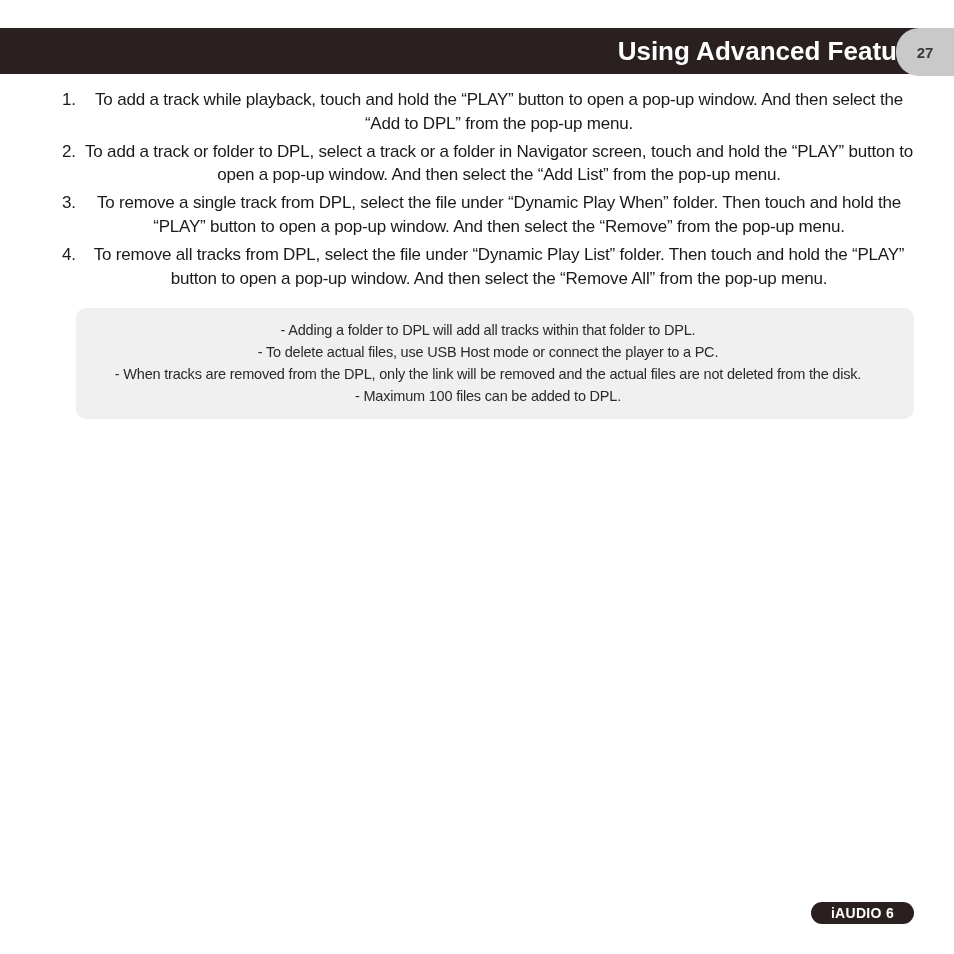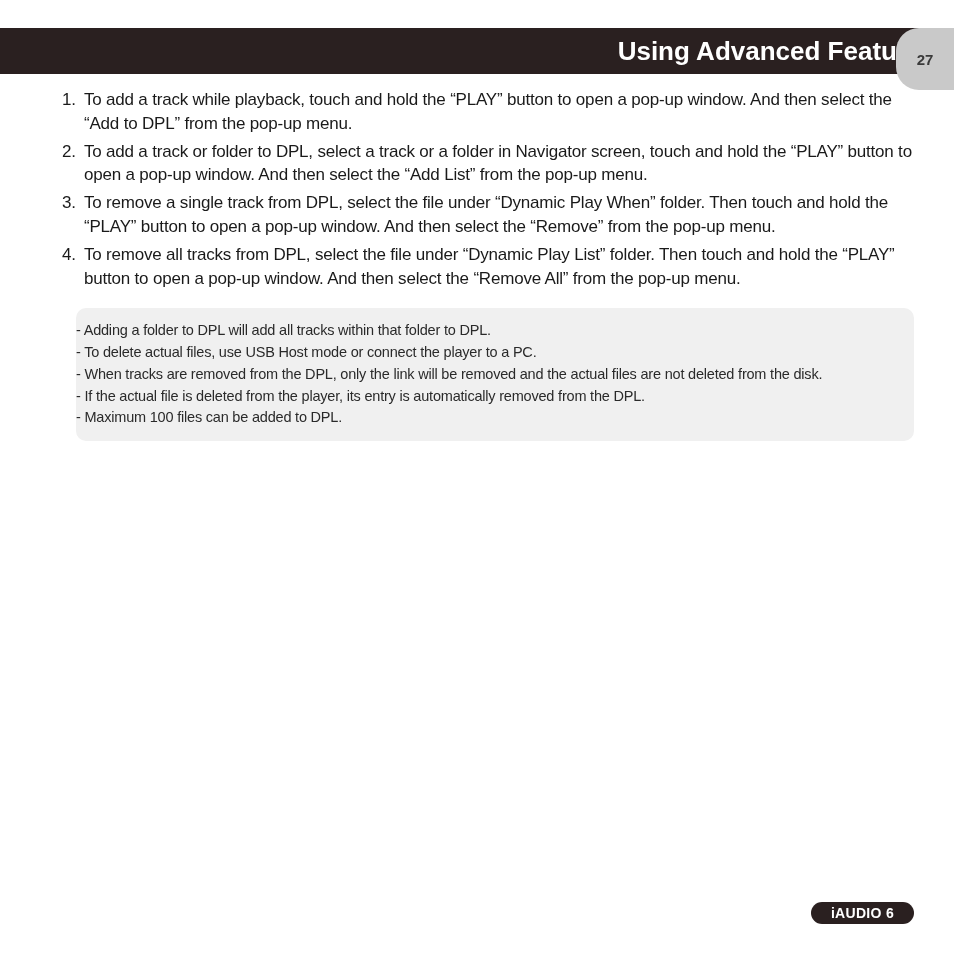--- a/index.html
+++ b/index.html
@@ -30,38 +30,39 @@
       color: #ffffff;
       font-size: 26px;
       font-weight: bold;
       margin-right: 18px;
     }
     .page-number-badge {
       position: absolute;
       top: 28px;
       right: 0;
       width: 58px;
-      height: 62px;
+      height: 48px;
       background: #c9c9c9;
       border-top-left-radius: 23px;
       border-bottom-left-radius: 23px;
       display: flex;
       align-items: center;
       justify-content: center;
     }
     .page-number {
       color: #3a3a3a;
       font-size: 15px;
       font-weight: bold;
     }
     .content {
       position: absolute;
       top: 88px;
       left: 62px;
       right: 40px;
+      text-align: center;
     }
     .ordered-list {
       list-style: none;
       counter-reset: item;
     }
     .ordered-list li {
       counter-increment: item;
       font-size: 17px;
       color: #1a1a1a;
       line-height: 1.4;
@@ -118,18 +119,17 @@
     <li>To add a track while playback, touch and hold the “PLAY” button to open a pop-up window. And then select the “Add to DPL” from the pop-up menu.</li>
     <li>To add a track or folder to DPL, select a track or a folder in Navigator screen, touch and hold the “PLAY” button to open a pop-up window. And then select the “Add List” from the pop-up menu.</li>
     <li>To remove a single track from DPL, select the file under “Dynamic Play When” folder. Then touch and hold the “PLAY” button to open a pop-up window. And then select the “Remove” from the pop-up menu.</li>
     <li>To remove all tracks from DPL, select the file under “Dynamic Play List” folder. Then touch and hold the “PLAY” button to open a pop-up window. And then select the “Remove All” from the pop-up menu.</li>
   </ol>
 
   <div class="notes-box">
     <div class="note-line">- Adding a folder to DPL will add all tracks within that folder to DPL.</div>
     <div class="note-line">- To delete actual files, use USB Host mode or connect the player to a PC.</div>
     <div class="note-line">- When tracks are removed from the DPL, only the link will be removed and the actual files are not deleted from the disk.</div>
-    <div class="note-line">- If the actual file is deleted from the player, its entry is automatically removed from the DPL.</div>
     <div class="note-line">- Maximum 100 files can be added to DPL.</div>
   </div>
 </div>
 
 <div class="footer-badge">iAUDIO 6</div>
 
 </body></html>

